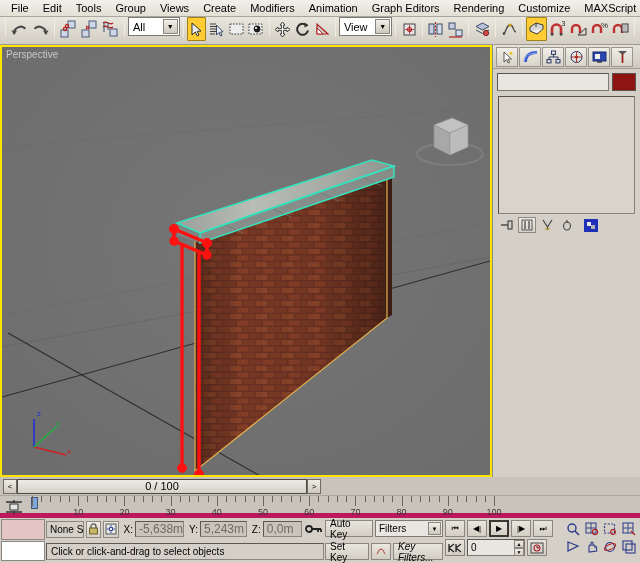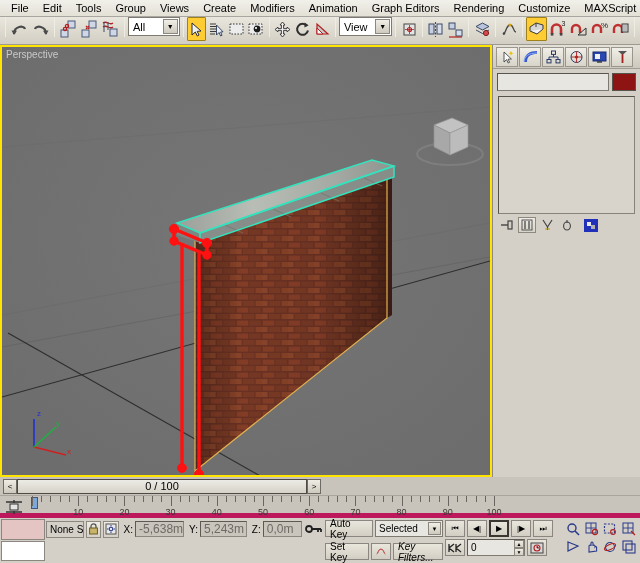--- a/index.html
+++ b/index.html
@@ -656,29 +656,34 @@
       <div class="coordfld" style="width:44px;">
           <span>0,0m</span>
         </div>
       <div style="width:22px;display:flex;align-items:center;justify-content:center;">
         <svg width="18" height="12" viewBox="0 0 18 12">
           <circle cx="4" cy="6" r="3" fill="none" stroke="#222" stroke-width="1.8"></circle>
           <path d="M7 6 h9 M13 6 v3 M16 6 v3" stroke="#222" stroke-width="1.8"></path>
         </svg>
       </div>
     </div>
+    <div id="promptrow">
+      <div id="promptfield">
+        <span>Click or click-and-drag to select objects</span>
+      </div>
+    </div>
   </div>
 
   <div id="animbox">
     <div class="akrow">
       <div class="akbtn" style="width:48px;">
           <span>Auto Key</span>
         </div>
       <div id="seldrop">
-        <span>Selected</span>
+        <span>Filters</span>
         <span class="arw">▼</span>
       </div>
     </div>
     <div class="akrow">
       <div class="akbtn" style="width:44px;">
           <span>Set Key</span>
         </div>
       <div class="akbtn" style="width:20px;">
         <svg width="14" height="11" viewBox="0 0 14 11">
           <path d="M1 9 C3 9,3 2,7 2 C11 2,11 9,13 9" stroke="#b02020" stroke-width="1.3" fill="none"></path>

